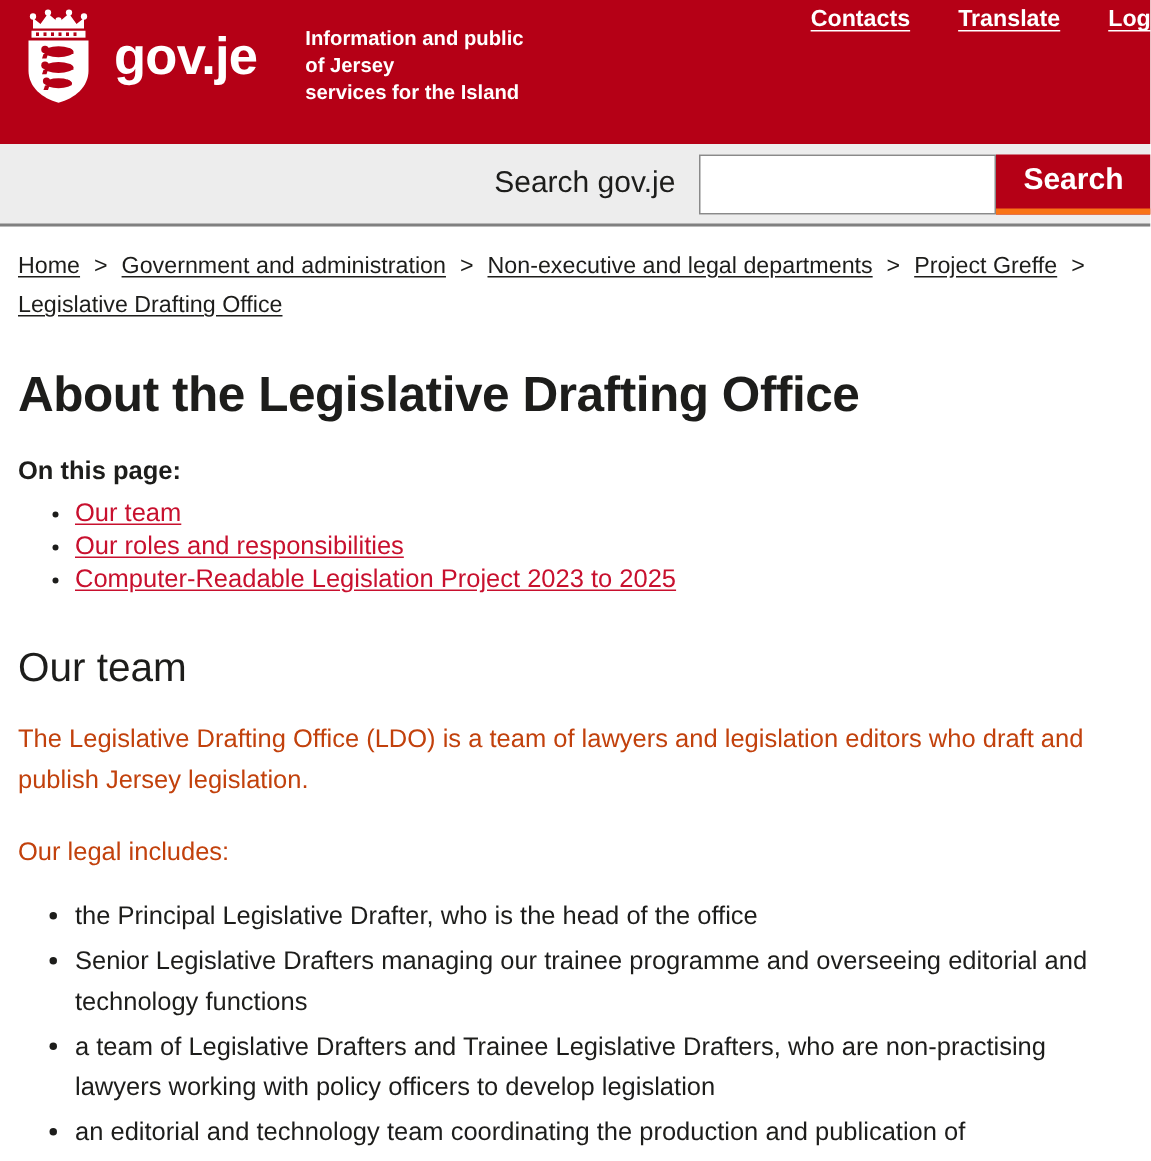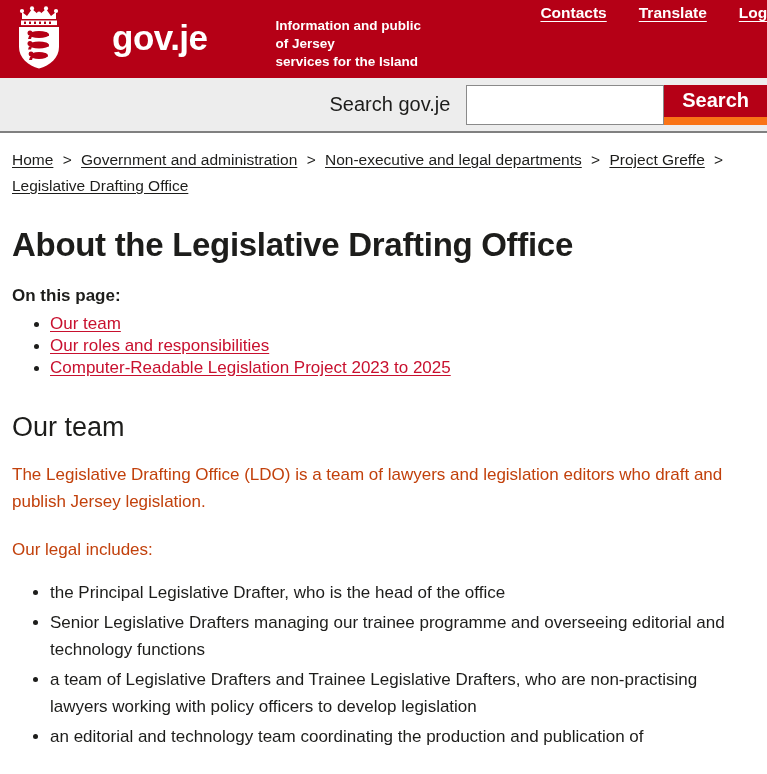--- a/index.html
+++ b/index.html
@@ -8,26 +8,25 @@
     height: 774px;
     overflow: hidden;
     background: #ffffff;
     font-family: "Liberation Sans", sans-serif;
     color: #1d1d1b;
   }
 
   
   .masthead {
     position: relative;
-    height: 78px;
+    height: 96px;
     background: #b50016;
     display: flex;
     align-items: flex-start;
     padding: 6px 0 0 0;
-    gap: 36px;
   }
   .crest {
     width: 58px;
     height: 64px;
     margin-left: 10px;
     flex: 0 0 auto;
     display: block;
   }
   .brand-word {
     color: #ffffff;
@@ -91,21 +90,21 @@
     font-size: 16px;
     font-family: "Liberation Sans", sans-serif;
     padding: 0 8px;
     outline: none;
   }
   .search-button {
     height: 40px;
     background: #b50016;
     color: #ffffff;
     border: none;
-    border-bottom: 8px solid #f97316;
+    border-bottom: 4px solid #f97316;
     font-size: 20px;
     font-weight: bold;
     font-family: "Liberation Sans", sans-serif;
     padding: 0 18px;
     cursor: pointer;
     white-space: nowrap;
   }
 
   
   .content { padding: 14px 12px 0 12px; }

